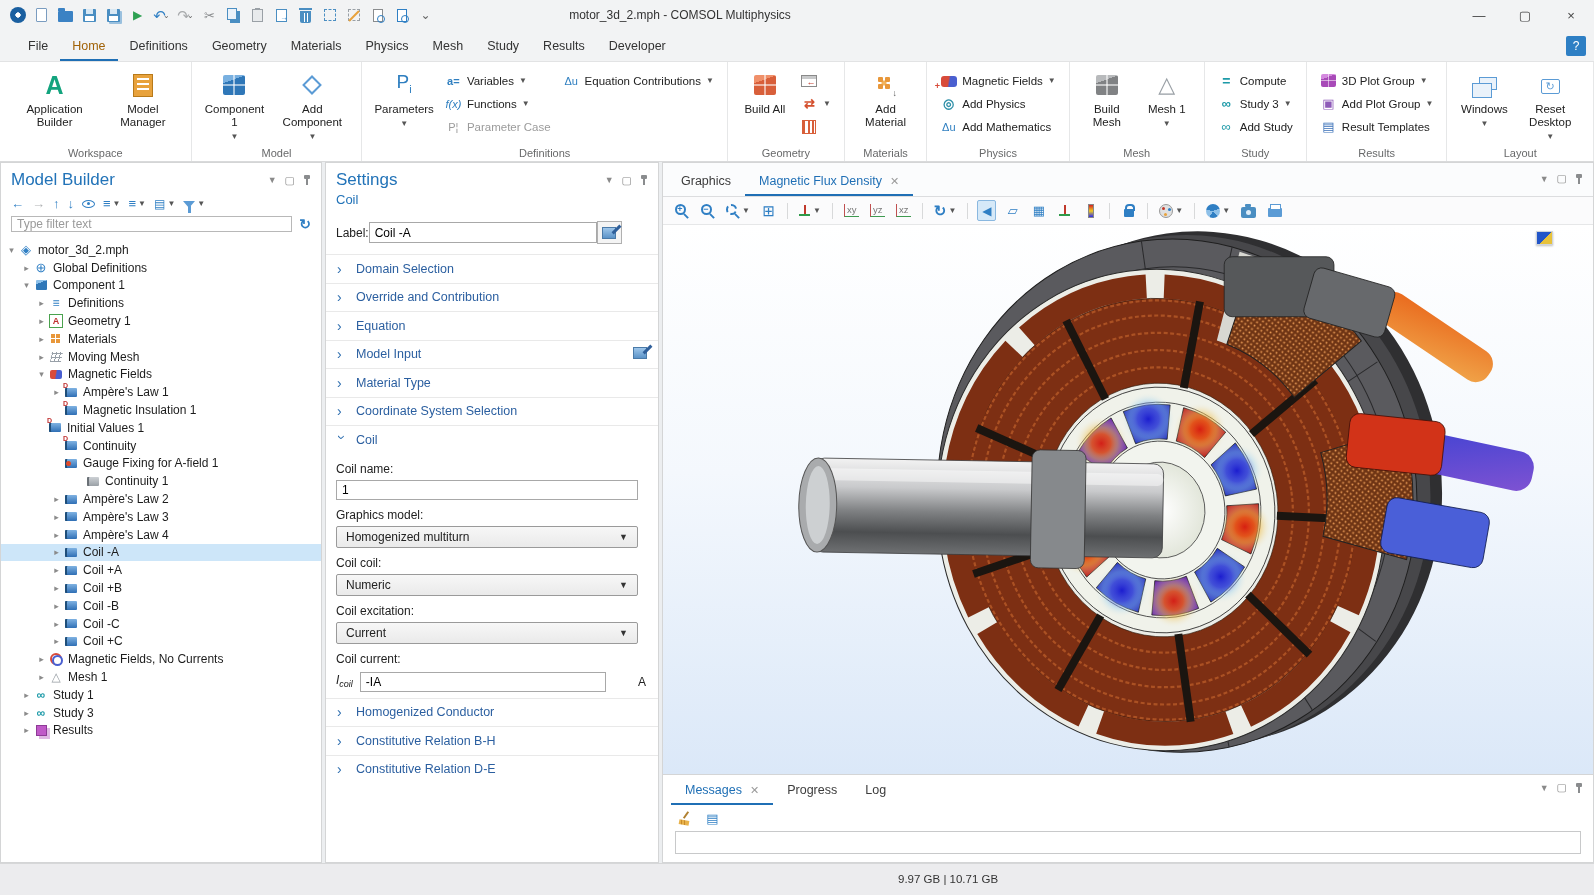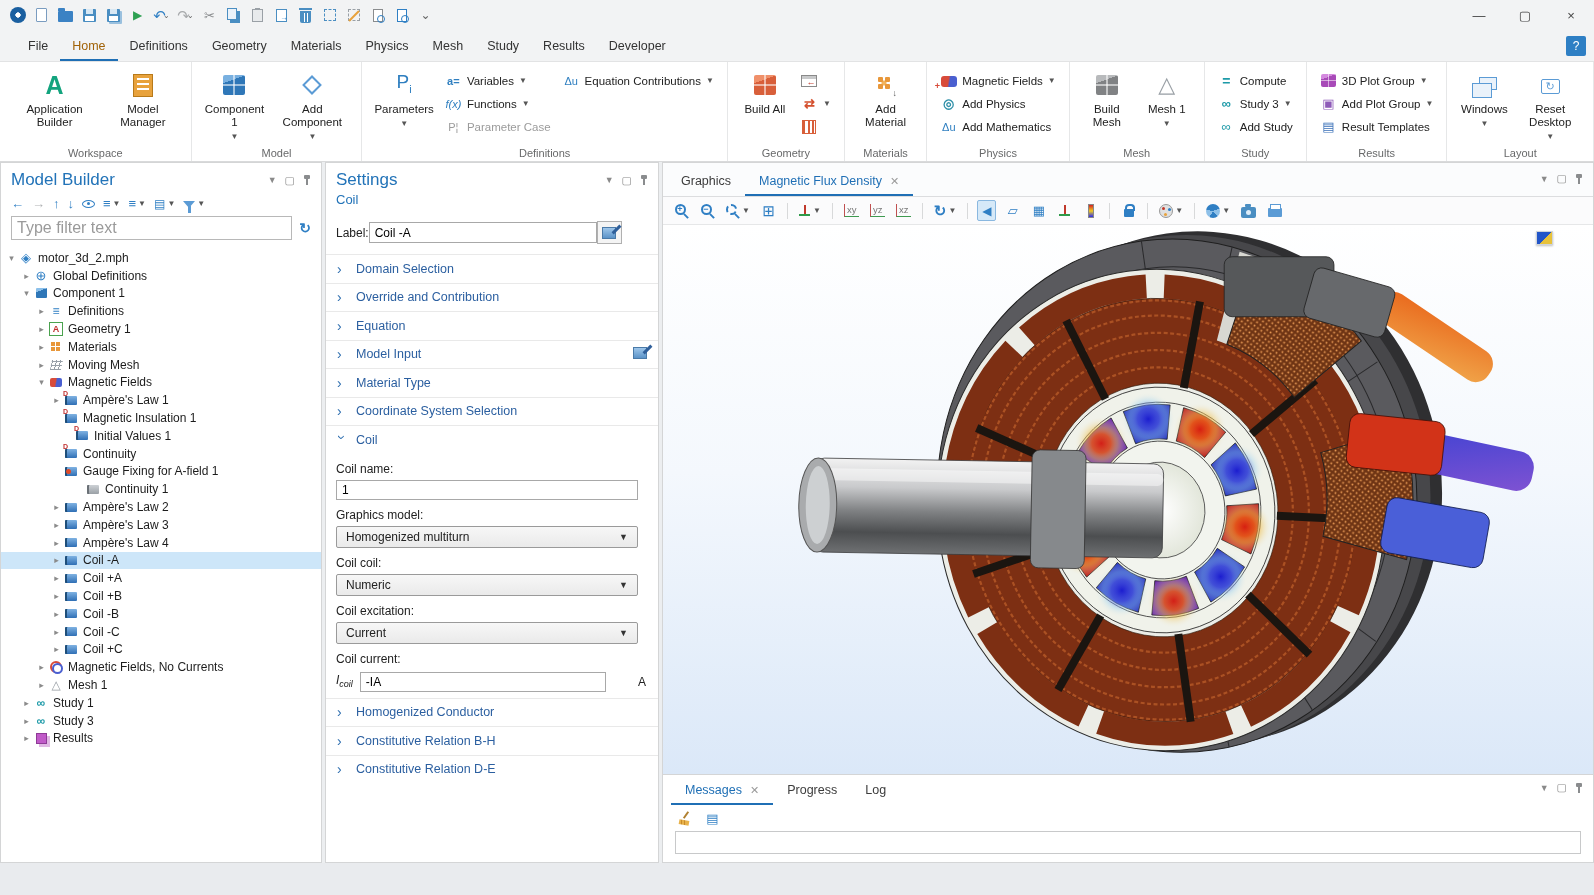--- a/index.html
+++ b/index.html
@@ -88,21 +88,21 @@
   .mb{width:322px}
   .set{width:334px}
   .split{width:3px;background:#eceef0}
   .phead{display:flex;align-items:center;padding:7px 10px 2px;position:relative}
   .ptitle{font-size:17px;color:#2273b8}
   .phicons{margin-left:auto;display:flex;gap:8px;align-items:center;color:#8a8a8a}
 
   .mbtools{display:flex;align-items:center;gap:8px;padding:5px 10px 4px}
   .mtl{display:flex;align-items:center;gap:2px}
   .filterrow{display:flex;align-items:center;gap:7px;padding:2px 10px 7px}
-  .filterrow input{flex:1;height:24px;border:1px solid #b8b8b8;font-size:16px;padding:0 5px;color:#333;font-family:"Liberation Sans",sans-serif}
+  .filterrow input{flex:1;height:16px;border:1px solid #b8b8b8;font-size:12px;padding:0 5px;color:#333;font-family:"Liberation Sans",sans-serif}
   .filterrow input::placeholder{color:#9a9a9a}
 
   .tree{flex:1;overflow:hidden;font-size:12px;padding-top:2px}
   .trow{display:flex;align-items:center;height:17.8px;white-space:nowrap}
   .trow.selected{background:#cde6f9}
   .tchev{width:13px;text-align:center;color:#8a8a8a;font-size:9px;flex:none}
   .tlabel{margin-left:4px;color:#1c1c1c}
   .ti{width:16px;height:15px;display:flex;align-items:center;justify-content:center;flex:none;position:relative;font-size:12px}
   .ti.mph{color:#2f7fc4;font-size:13px}
   .ti.globe{color:#2f7fc4;font-size:13px}
@@ -255,20 +255,21 @@
         <span class="q">
           <span class="findic"></span>
         </span>
         <span class="q">
           <span class="findic b"></span>
         </span>
         <span class="q">
           <span style="color:#666;font-size:12px;line-height:1" aria-hidden="true">⌄</span>
         </span>
       </div>
+    <div class="title">motor_3d_2.mph - COMSOL Multiphysics</div>
     <div class="wincontrols" id="wincontrols">
         <span class="wc">—</span>
         <span class="wc">▢</span>
         <span class="wc">×</span>
       </div>
   </div>
 
   <div class="menubar">
     <div style="display:flex" id="menuitems">
         <span class="mitem">File</span>
@@ -667,21 +668,21 @@
           <div class="trow" style="padding-left:49px">
             <span class="tchev">▸</span>
             <span class="ti featD"></span>
             <span class="tlabel">Ampère's Law 1</span>
           </div>
           <div class="trow" style="padding-left:49px">
             <span class="tchev"></span>
             <span class="ti featD"></span>
             <span class="tlabel">Magnetic Insulation 1</span>
           </div>
-          <div class="trow" style="padding-left:60px">
+          <div class="trow" style="padding-left:33px">
             <span class="tchev"></span>
             <span class="ti featD"></span>
             <span class="tlabel">Initial Values 1</span>
           </div>
           <div class="trow" style="padding-left:49px">
             <span class="tchev"></span>
             <span class="ti featD"></span>
             <span class="tlabel">Continuity</span>
           </div>
           <div class="trow" style="padding-left:49px">
@@ -1126,14 +1127,17 @@
                 <span style="color:#2f7fc4;font-size:13px;line-height:1" aria-hidden="true">▤</span>
               </span>
             </span>
           </div>
         <div class="msgbox"></div>
       </div>
     </section>
 
   </div>
 
+  <div class="statusbar">
+    <span>9.97 GB | 10.71 GB</span>
+  </div>
 
 </div>
 
 </body></html>

